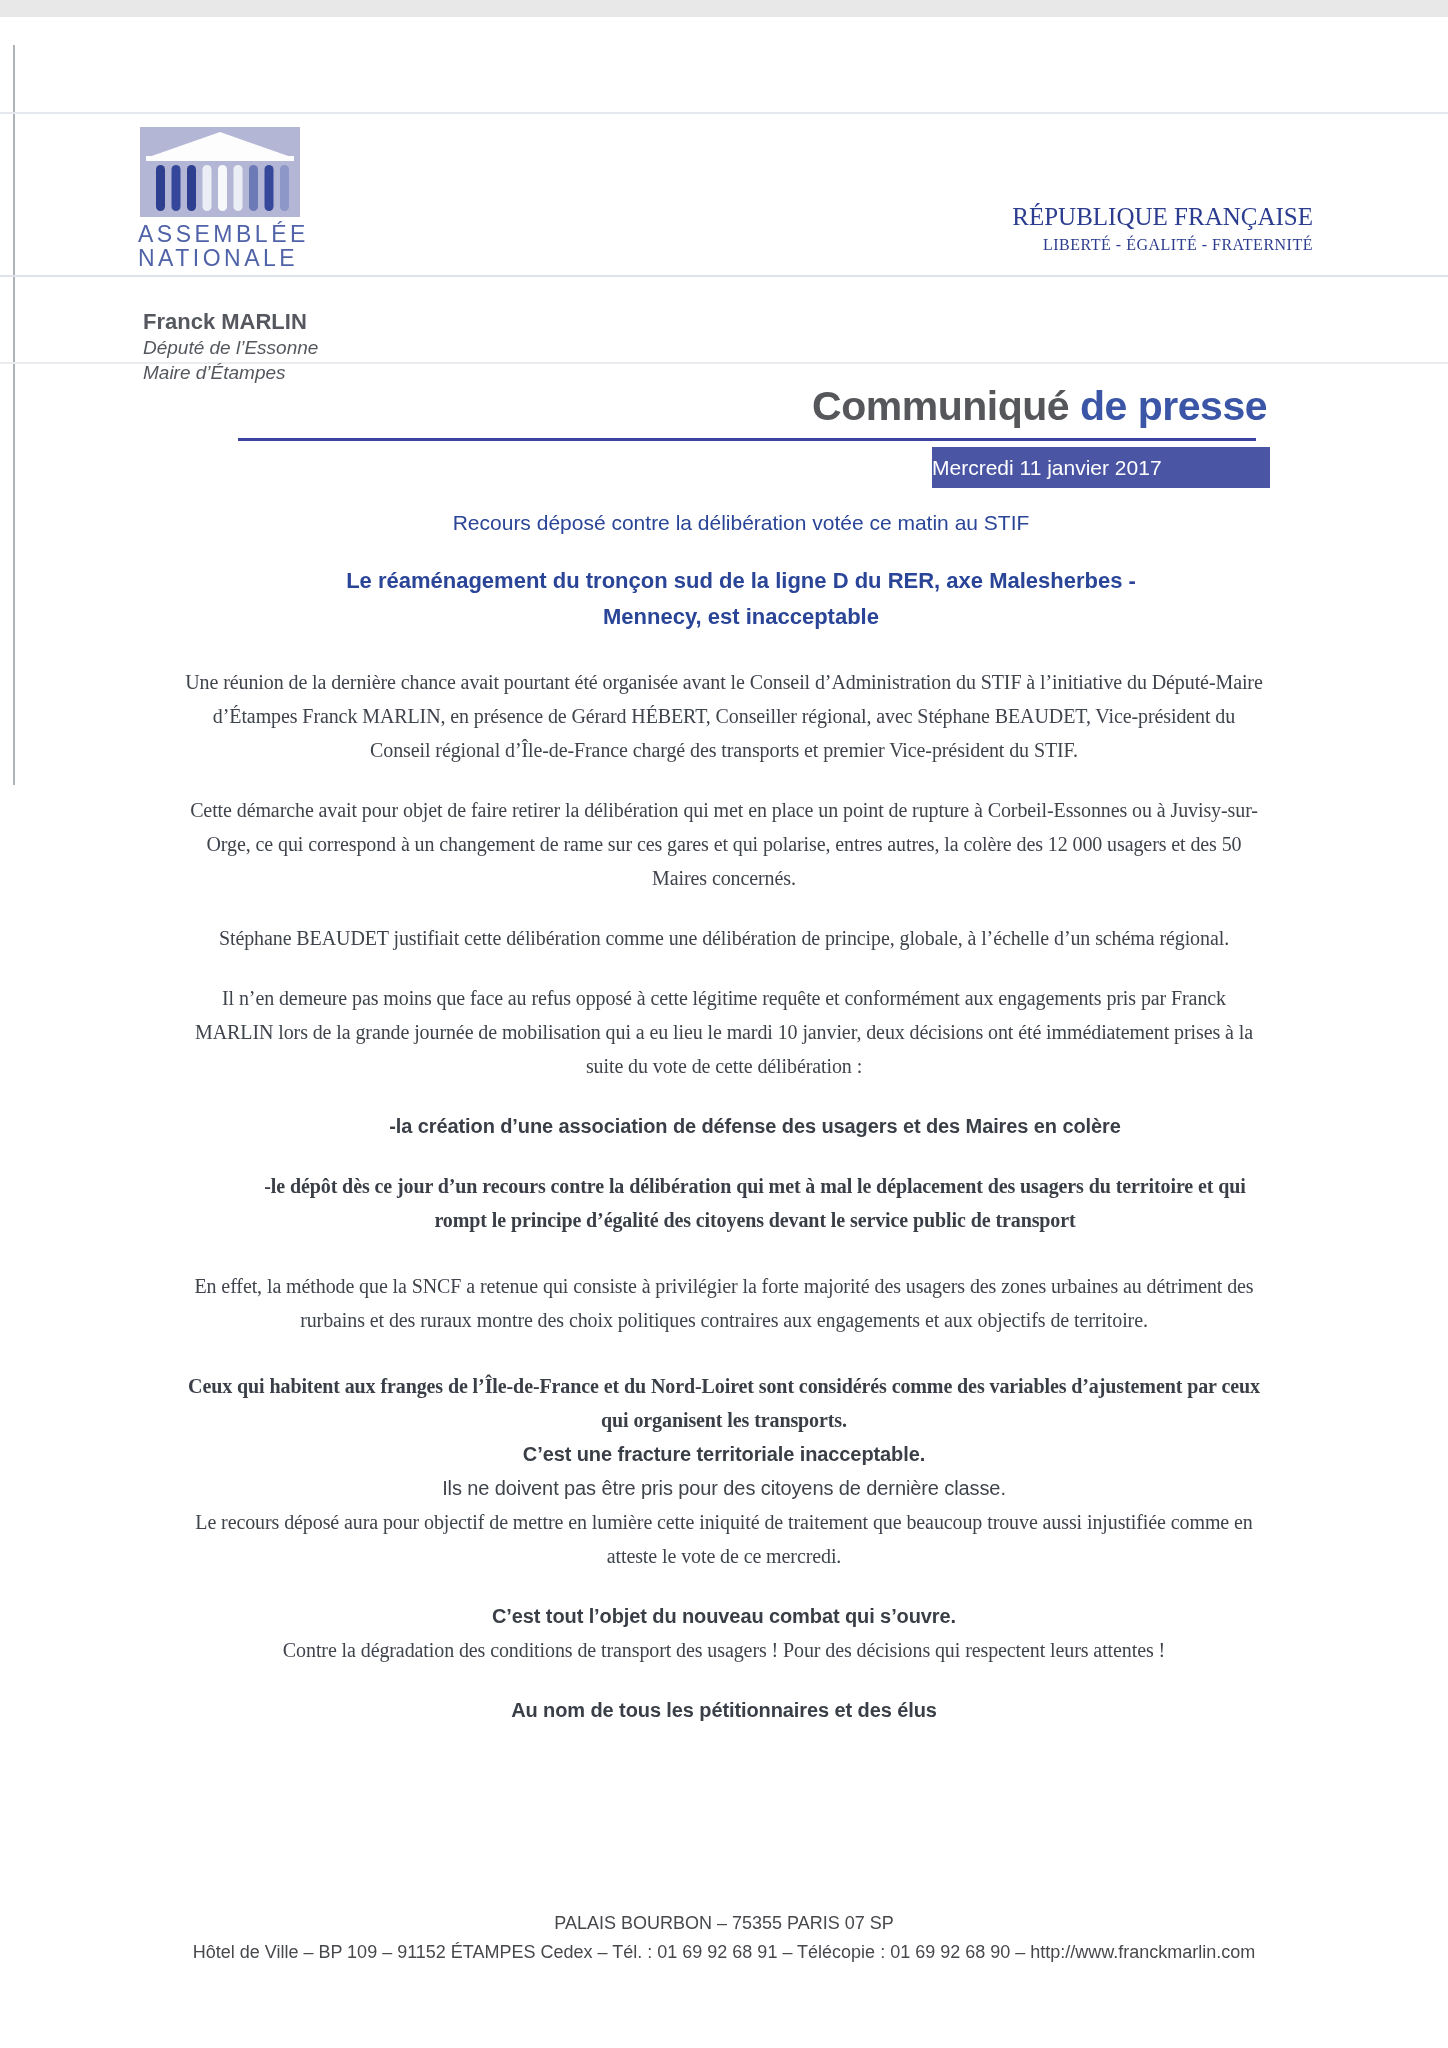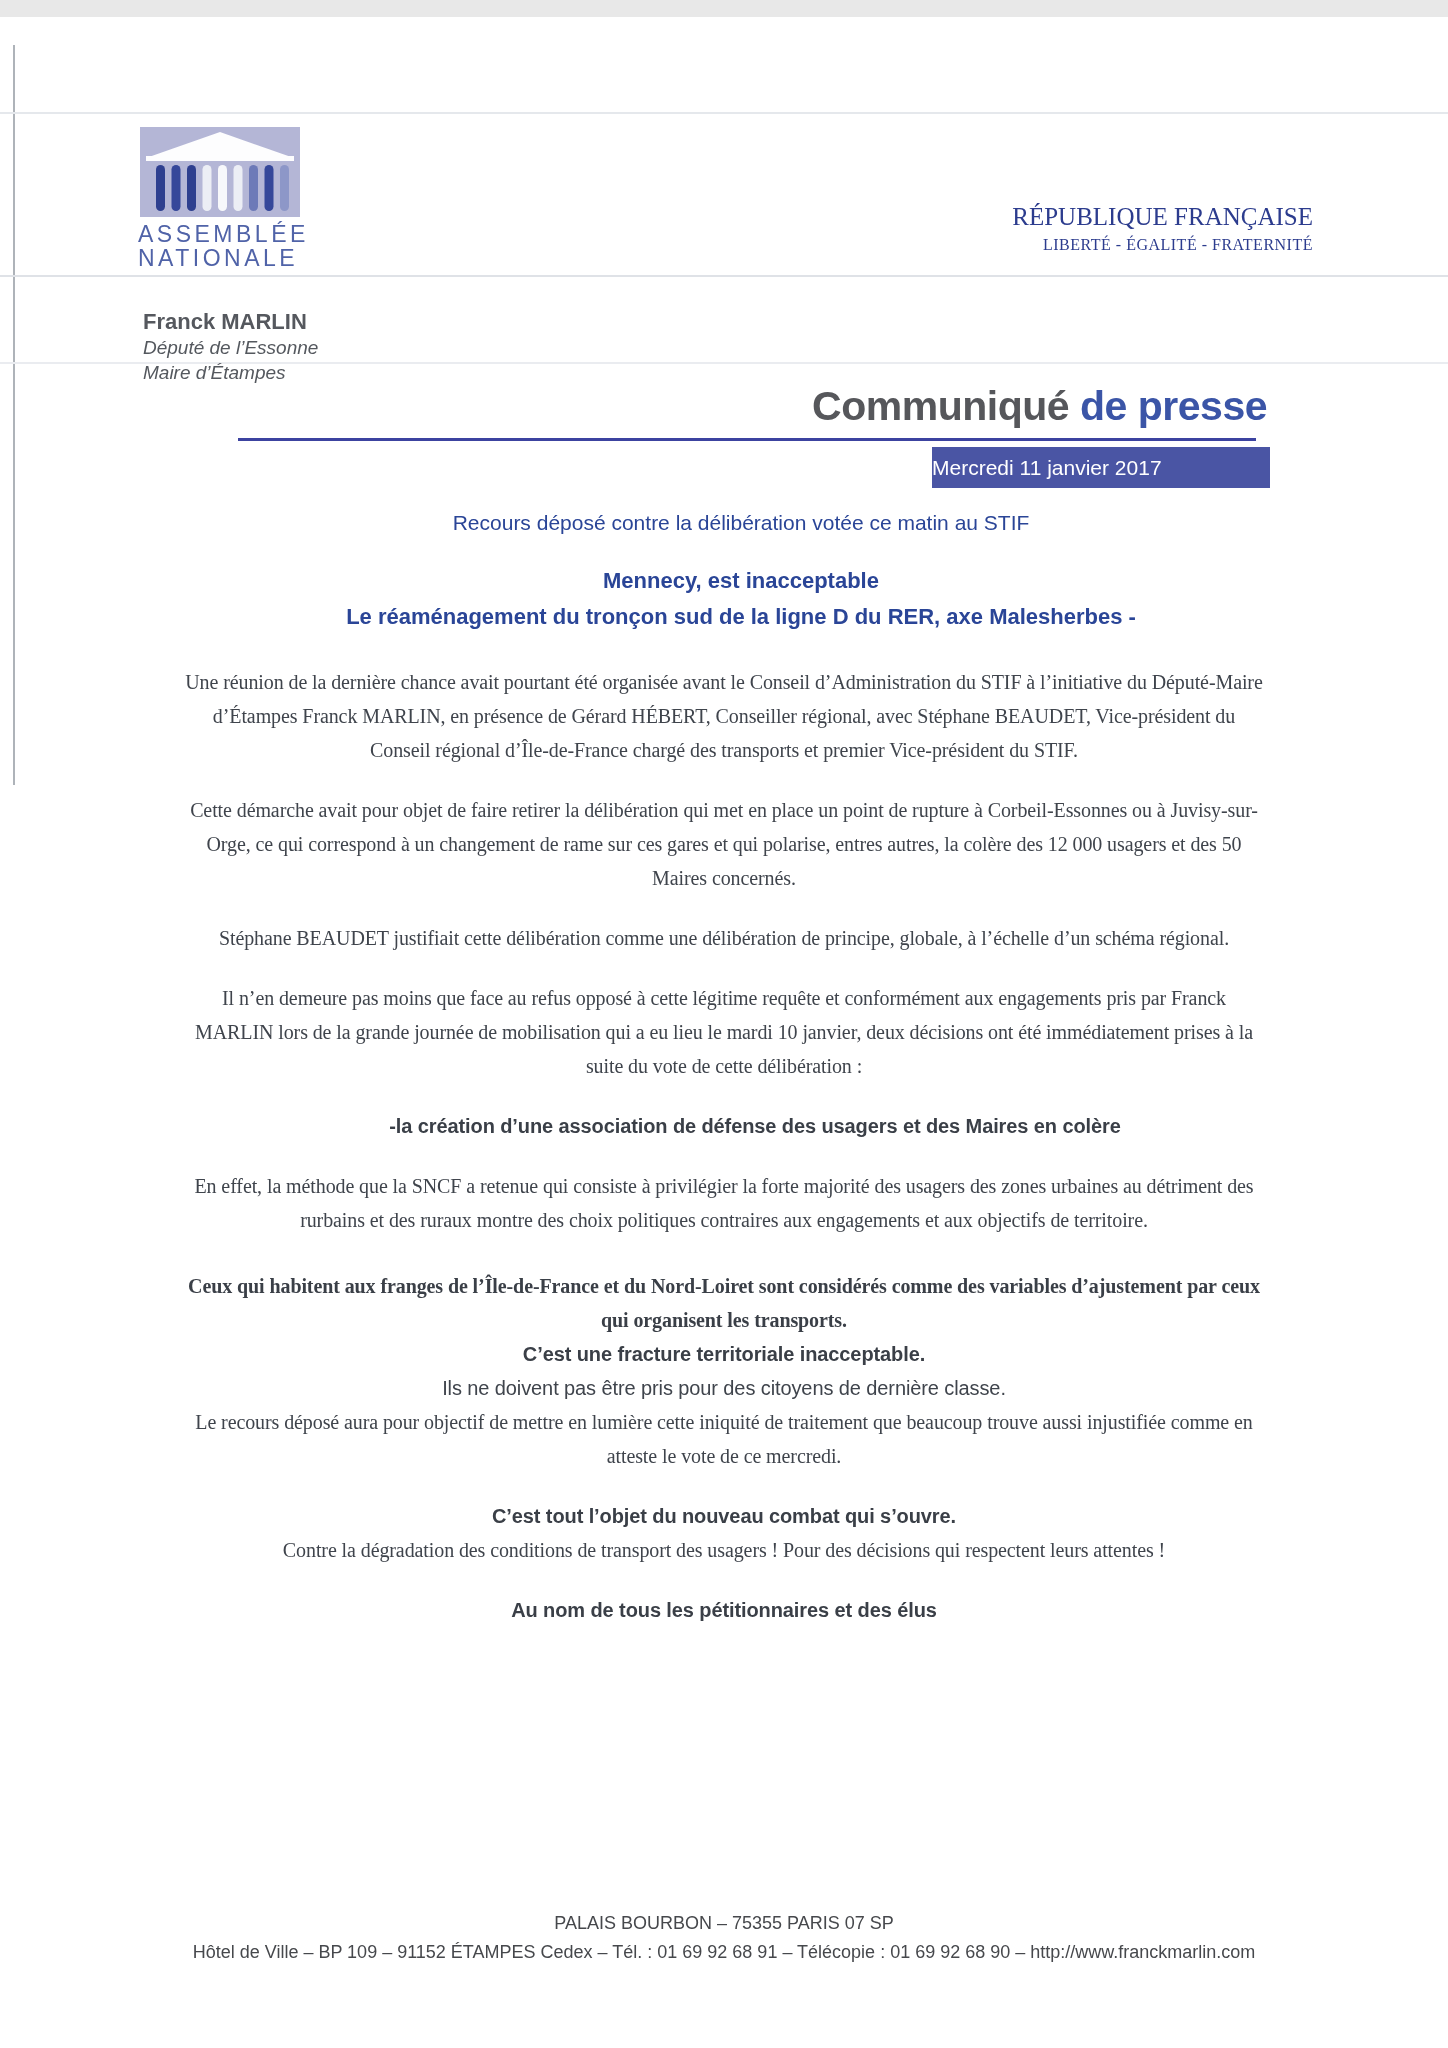--- a/index.html
+++ b/index.html
@@ -111,30 +111,31 @@
     <span class="t-gray">Communiqué</span><span class="t-blue">de presse</span>
   </div>
   <div class="rule"></div>
 
   <div class="date-banner">
     <span>Mercredi 11 janvier 2017</span>
   </div>
 
   <div class="subtitle">Recours déposé contre la délibération votée ce matin au STIF</div>
   <div class="headline">
+    <span>Le réaménagement du tronçon sud de la ligne D du RER, axe Malesherbes -</span>
     <span>Mennecy, est inacceptable</span>
-    <span>Le réaménagement du tronçon sud de la ligne D du RER, axe Malesherbes -</span>
   </div>
 
   <div class="body">
     <p class="just">Une réunion de la dernière chance avait pourtant été organisée avant le Conseil d’Administration du STIF à l’initiative du Député-Maire d’Étampes Franck MARLIN, en présence de Gérard HÉBERT, Conseiller régional, avec Stéphane BEAUDET, Vice-président du Conseil régional d’Île-de-France chargé des transports et premier Vice-président du STIF.</p>
     <p class="just">Cette démarche avait pour objet de faire retirer la délibération qui met en place un point de rupture à Corbeil-Essonnes ou à Juvisy-sur-Orge, ce qui correspond à un changement de rame sur ces gares et qui polarise, entres autres, la colère des 12 000 usagers et des 50 Maires concernés.</p>
     <p class="just">Stéphane BEAUDET justifiait cette délibération comme une délibération de principe, globale, à l’échelle d’un schéma régional.</p>
     <p class="just">Il n’en demeure pas moins que face au refus opposé à cette légitime requête et conformément aux engagements pris par Franck MARLIN lors de la grande journée de mobilisation qui a eu lieu le mardi 10 janvier, deux décisions ont été immédiatement prises à la suite du vote de cette délibération :</p>
     <p class="bullet bold">-la création d’une association de défense des usagers et des Maires en colère</p>
+    <p class="bullet bold just gap-lg">-le dépôt dès ce jour d’un recours contre la délibération qui met à mal le déplacement des usagers du territoire et qui rompt le principe d’égalité des citoyens devant le service public de transport</p>
     <p class="just gap-lg">En effet, la méthode que la SNCF a retenue qui consiste à privilégier la forte majorité des usagers des zones urbaines au détriment des rurbains et des ruraux montre des choix politiques contraires aux engagements et aux objectifs de territoire.</p>
     <div class="grp">
       <p class="bold just">Ceux qui habitent aux franges de l’Île-de-France et du Nord-Loiret sont considérés comme des variables d’ajustement par ceux qui organisent les transports.</p>
       <p class="bold">C’est une fracture territoriale inacceptable.</p>
       <p>Ils ne doivent pas être pris pour des citoyens de dernière classe.</p>
       <p class="just">Le recours déposé aura pour objectif de mettre en lumière cette iniquité de traitement que beaucoup trouve aussi injustifiée comme en atteste le vote de ce mercredi.</p>
     </div>
     <div class="grp">
       <p class="bold">C’est tout l’objet du nouveau combat qui s’ouvre.</p>
       <p class="just">Contre la dégradation des conditions de transport des usagers ! Pour des décisions qui respectent leurs attentes !</p>

